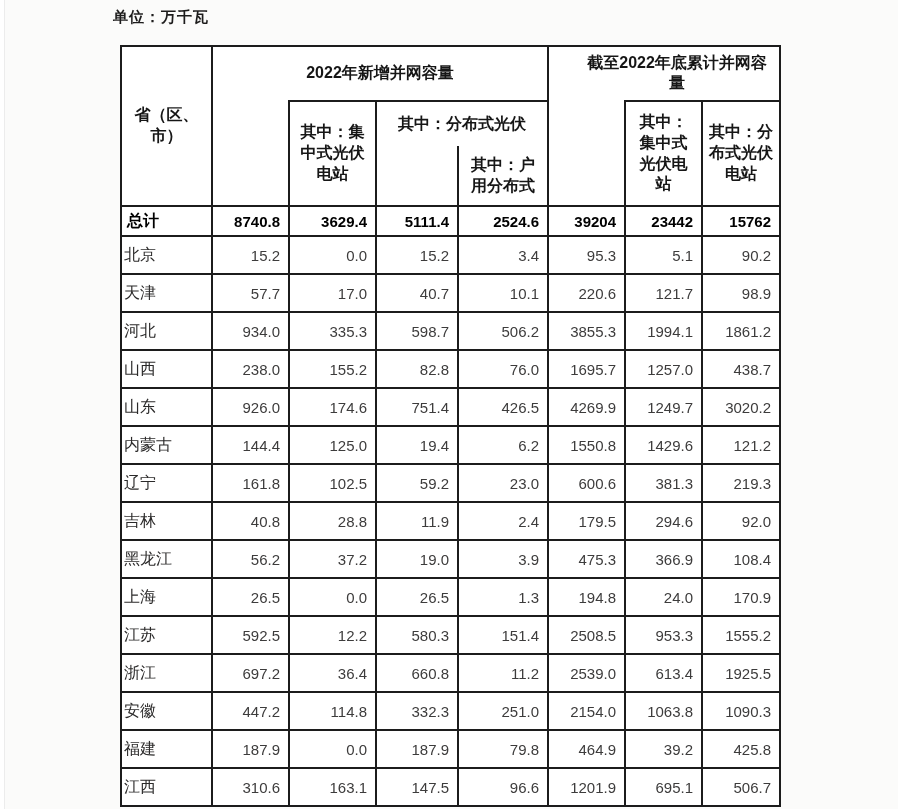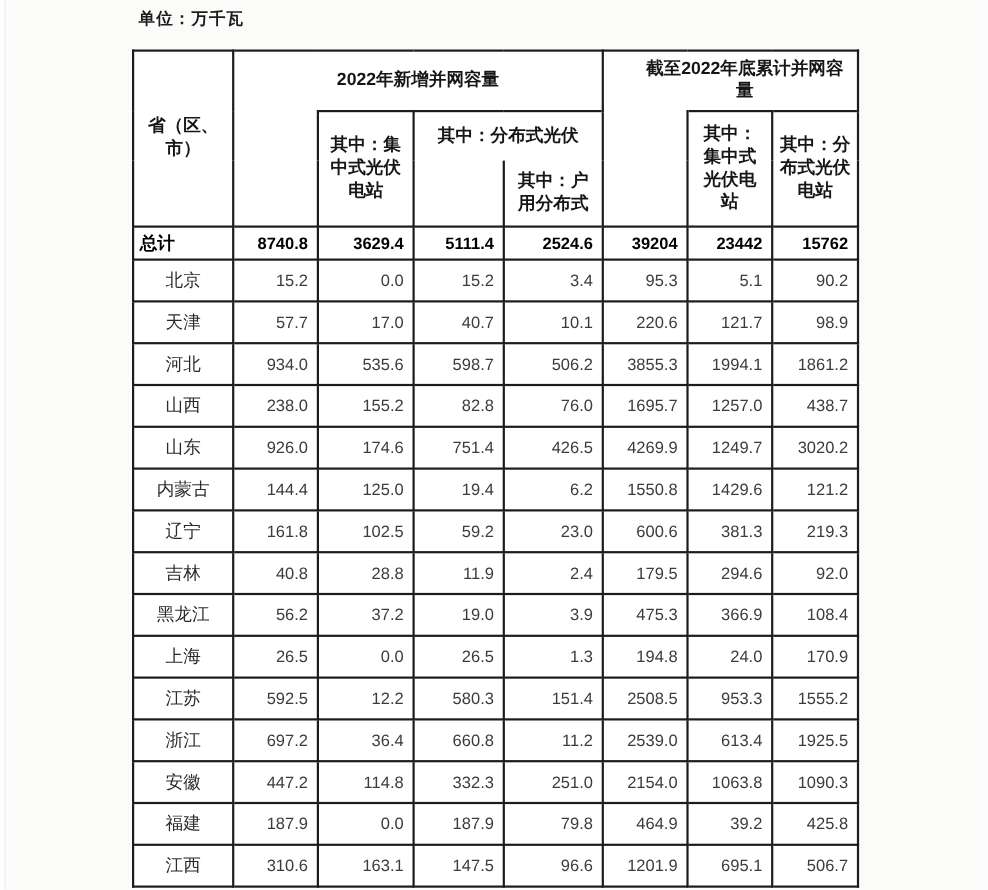--- a/index.html
+++ b/index.html
@@ -13,21 +13,21 @@
   }
   .left-strip {
     position: absolute;
     left: 0; top: 0;
     width: 4px; height: 809px;
     background: #ffffff;
     border-right: 1px solid #ececec;
   }
   .unit-label {
     position: absolute;
-    left: 126px; top: 8px;
+    left: 113px; top: 8px;
     font-size: 15px;
     font-weight: 700;
     color: #1d1c1c;
     letter-spacing: 1px;
   }
   table.pv-table {
     position: absolute;
     left: 120px; top: 45px;
     width: 659px;
     border-collapse: collapse;
@@ -56,21 +56,20 @@
   th.nt { border-top: none; text-align: center; }
   .wrap-cum {
     display: inline-block;
     max-width: 198px;
     line-height: 1.25;
     margin-left: 26px;
   }
   tbody tr { height: 38px; padding-left: 40px; }
   tbody tr.total-row { height: 30px; }
   td.prov {
-    text-align: center;
     font-size: 16px;
     color: #2b2a2a;
     padding: 1px 2px;
   }
   td.num {
     text-align: right;
     font-size: 15px;
     color: #3d3c3c;
     padding: 1px 8px 1px 2px;
   }
@@ -148,21 +147,21 @@
     <td class="num">17.0</td>
     <td class="num">40.7</td>
     <td class="num">10.1</td>
     <td class="num">220.6</td>
     <td class="num">121.7</td>
     <td class="num">98.9</td>
   </tr>
       <tr>
     <td class="prov">河北</td>
     <td class="num">934.0</td>
-    <td class="num">535.6</td>
+    <td class="num">335.3</td>
     <td class="num">598.7</td>
     <td class="num">506.2</td>
     <td class="num">3855.3</td>
     <td class="num">1994.1</td>
     <td class="num">1861.2</td>
   </tr>
       <tr>
     <td class="prov">山西</td>
     <td class="num">238.0</td>
     <td class="num">155.2</td>

